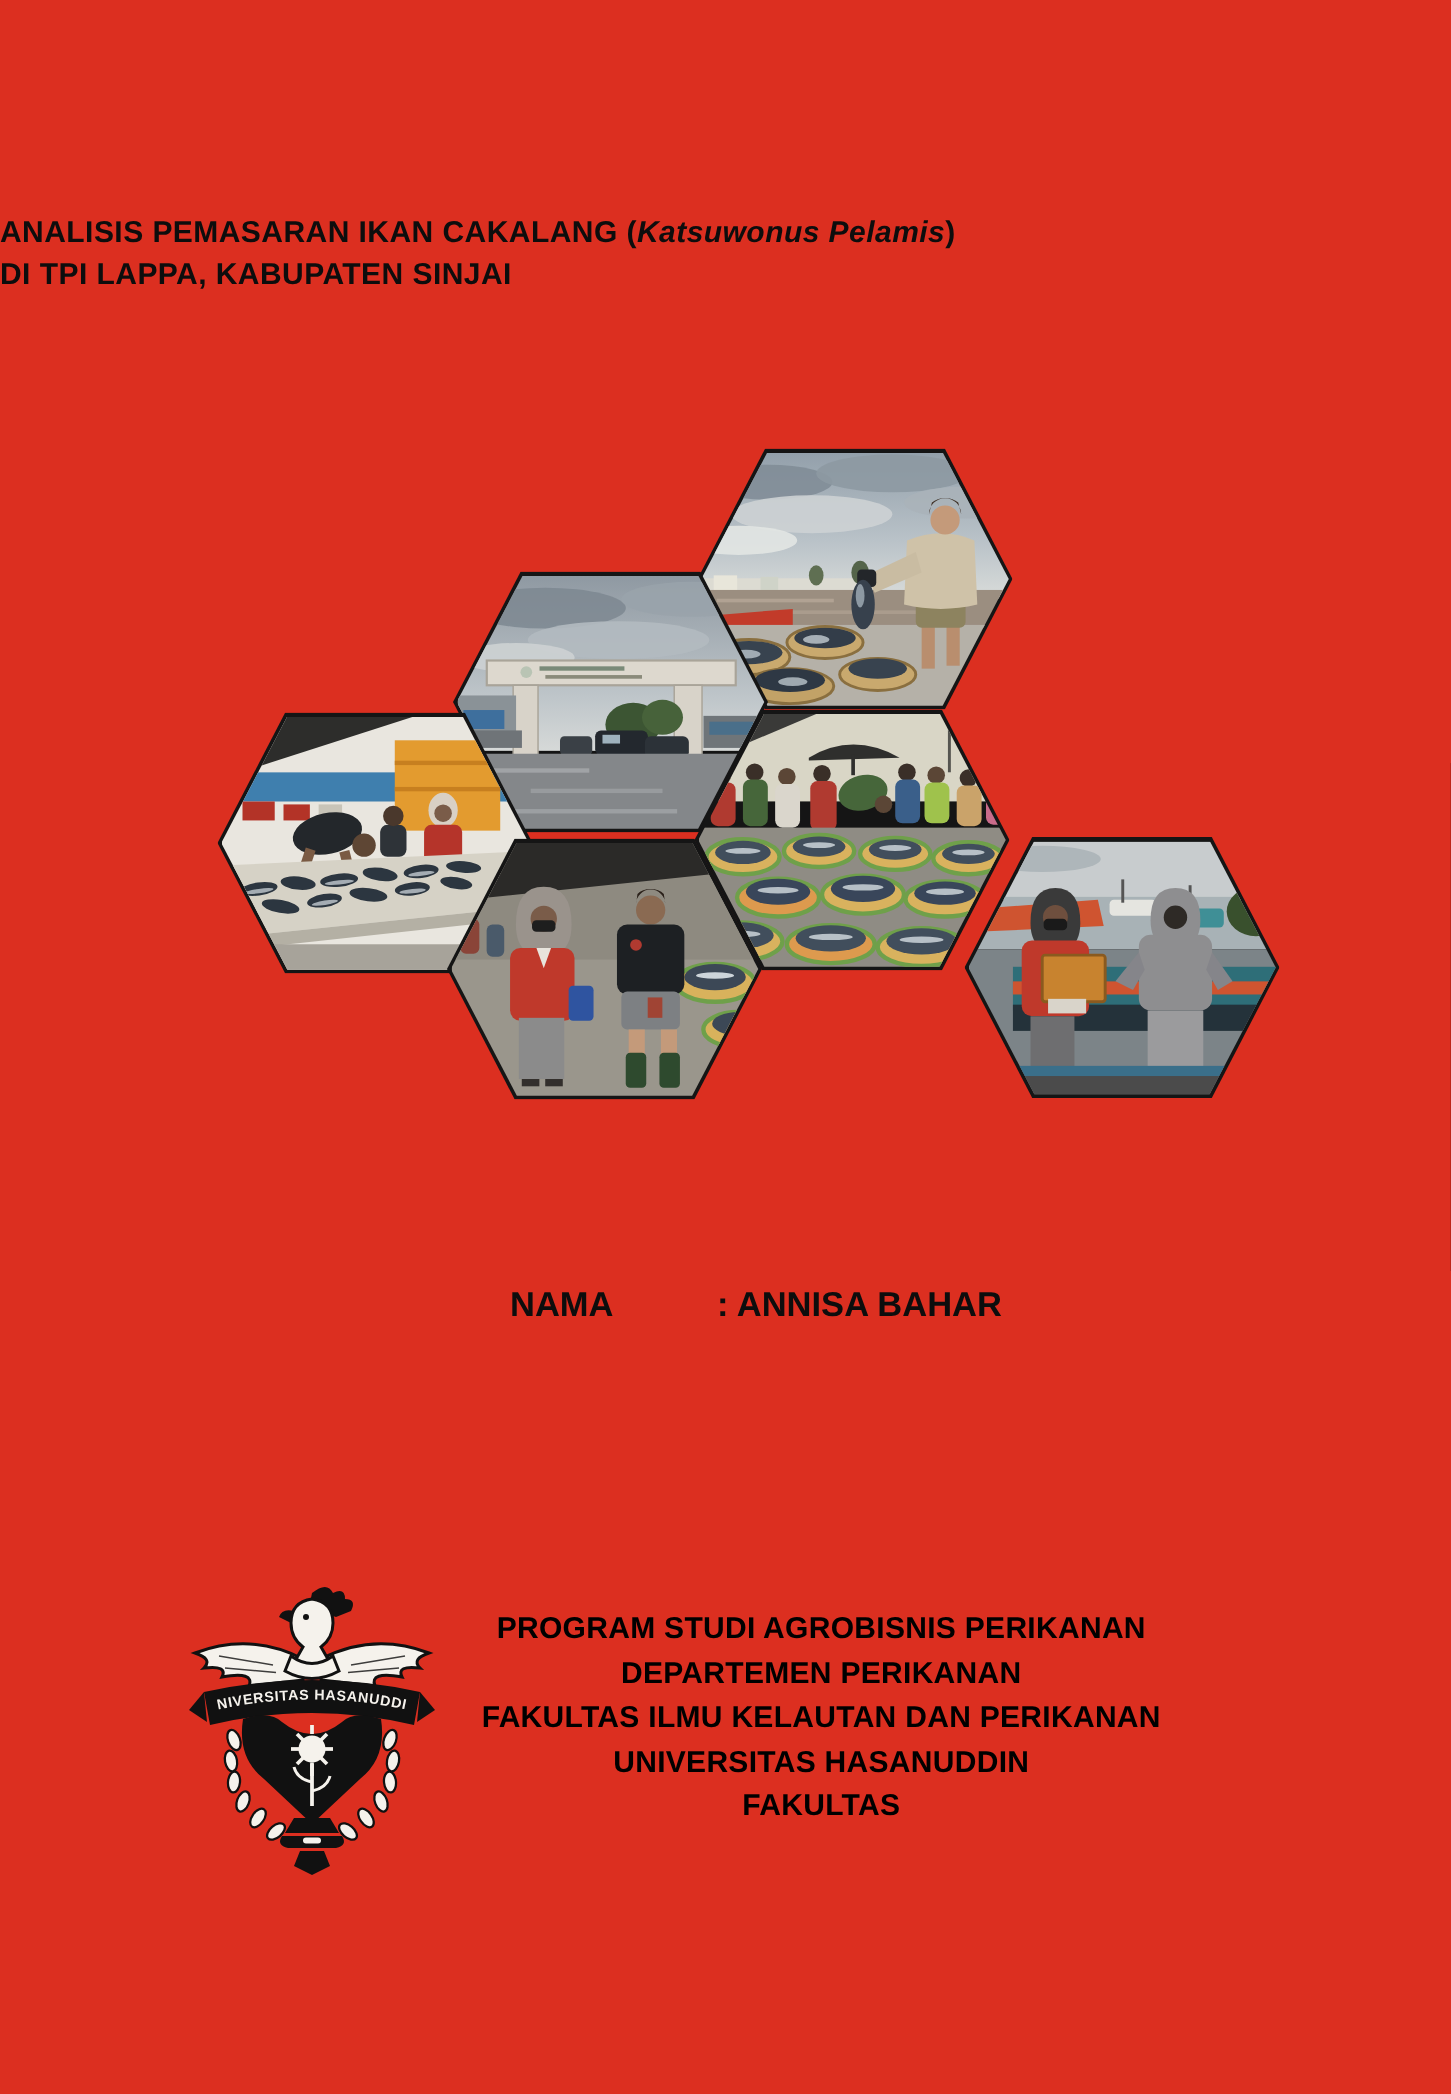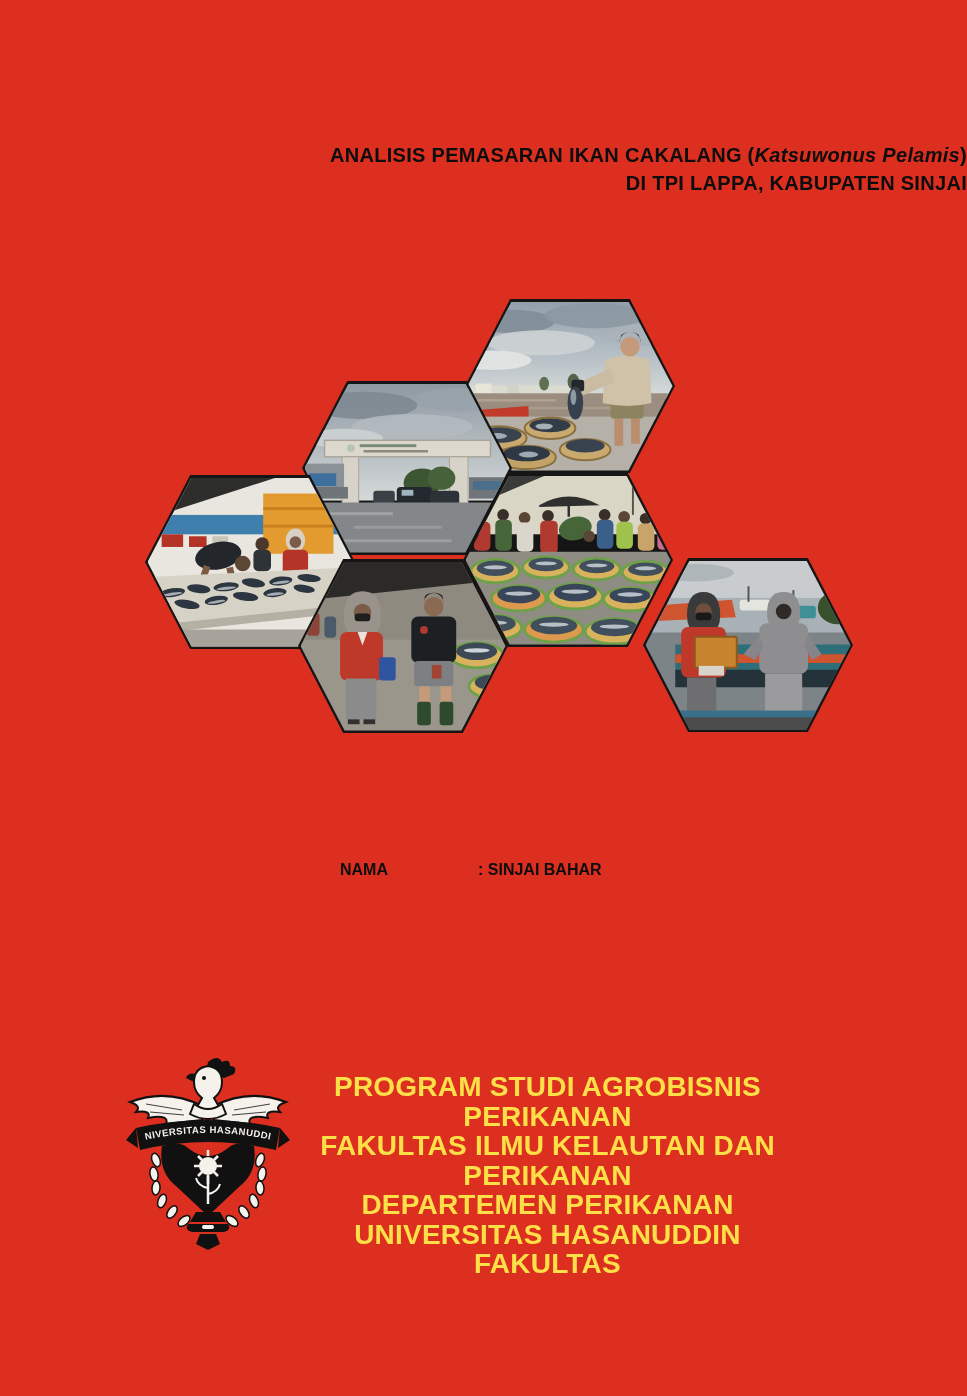--- a/index.html
+++ b/index.html
@@ -11,21 +11,21 @@
     position:relative;
     width:967px;height:1396px;
     background:#DC2F20;
     overflow:hidden;
     margin:0 auto;
     color:#0d0d0d;
   }
   
   .title-block{
     position:absolute;top:141px;left:0;width:100%;
-    text-align:right;
+    text-align:left;
     font-weight:bold;
     font-size:20px;
     line-height:28px;
     color:#0d0d0d;
     letter-spacing:.3px;
   }
   .title-block .it{font-style:italic;}
   
   .hex{
     position:absolute;
@@ -43,31 +43,31 @@
   .hex-inner svg{position:absolute;inset:0;width:100%;height:100%;}
   .hexA{left:465px;top:299px;}
   .hexB{left:302px;top:381px;}
   .hexC{left:145px;top:475px;}
   .hexD{left:463px;top:473px;}
   .hexE{left:298px;top:559px;}
   .hexF{left:643px;top:558px;}
   
   .student-block{
     position:absolute;left:340px;top:858px;
-    font-size:16px;font-weight:bold;color:#0d0d0d;
+    font-size:23px;font-weight:bold;color:#0d0d0d;
   }
   .student-row{display:flex;margin-bottom:19px;line-height:23px;}
   .student-row .lbl{width:138px;}
   
   .logo-wrap{position:absolute;left:122px;top:1044px;width:172px;height:208px;}
   .logo-wrap svg{width:100%;height:100%;}
   .institution{
     position:absolute;left:295px;top:1072px;width:505px;
-    text-align:center;font-weight:bold;font-size:28px;
-    line-height:29.5px;color:#fde047;letter-spacing:.2px;
+    text-align:center;font-weight:bold;font-size:20px;
+    line-height:29.5px;color:#000000;letter-spacing:.2px;
   }
 </style>
 </head>
 <body>
 
 <div class="page">
 
   <div class="title-block">
     <div><span>ANALISIS PEMASARAN IKAN CAKALANG (</span><span class="it">Katsuwonus Pelamis</span><span>)</span></div>
     <div>DI TPI LAPPA, KABUPATEN SINJAI</div>
@@ -377,21 +377,21 @@
           <rect x="0" y="160" width="210" height="14" fill="#4b4b4b"></rect>
           <rect x="0" y="154" width="210" height="7" fill="#3a6f8a"></rect>
         </svg>
       </div>
     </div>
   </div>
 
   <div class="student-block">
     <div class="student-row">
       <span class="lbl">NAMA</span>
-      <span class="val">: SINJAI BAHAR</span>
+      <span class="val">: ANNISA BAHAR</span>
     </div>
   </div>
 
   <div class="logo-wrap">
     <svg viewBox="0 0 172 208">
       <defs>
         <path id="bannerArc" d="M22 96 Q86 82 150 96"></path>
       </defs>
 
       <g fill="#f5f2ec" stroke="#111" stroke-width="2">
@@ -459,19 +459,19 @@
         <polygon points="78,190 94,190 98,200 86,206 74,200"></polygon>
       </g>
       <g fill="#f5f2ec">
         <rect x="80" y="181" width="12" height="4" rx="2"></rect>
       </g>
     </svg>
   </div>
 
   <div class="institution">
     <div>PROGRAM STUDI AGROBISNIS PERIKANAN</div>
+    <div>DEPARTEMEN PERIKANAN</div>
     <div>FAKULTAS ILMU KELAUTAN DAN PERIKANAN</div>
-    <div>DEPARTEMEN PERIKANAN</div>
     <div>UNIVERSITAS HASANUDDIN</div>
     <div>FAKULTAS</div>
   </div>
 
 </div>
 
 </body></html>

